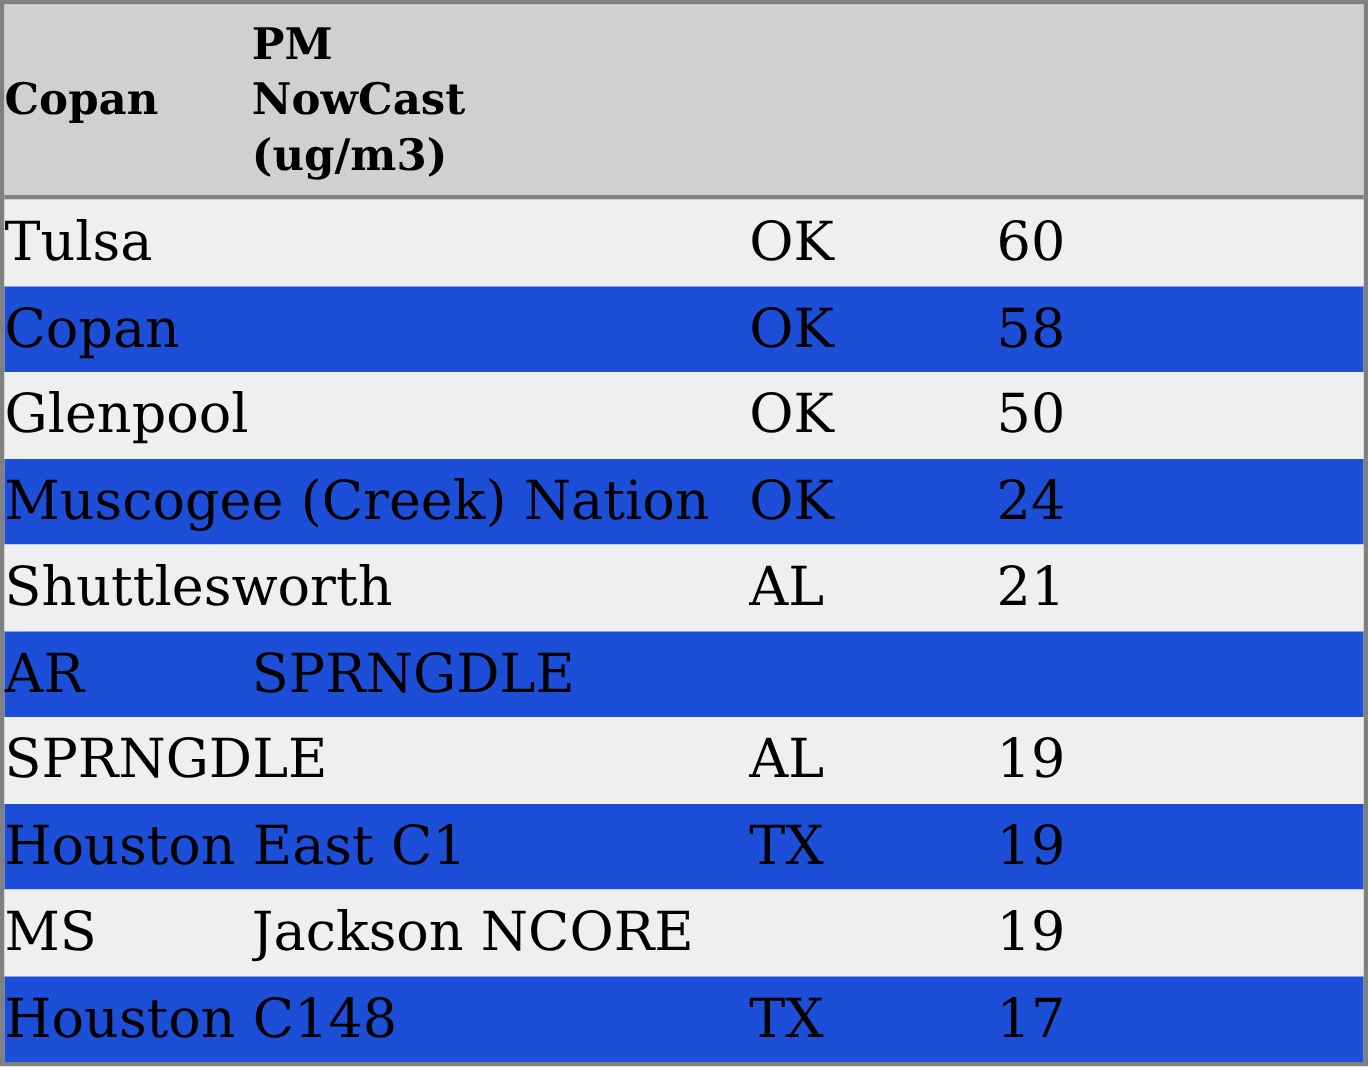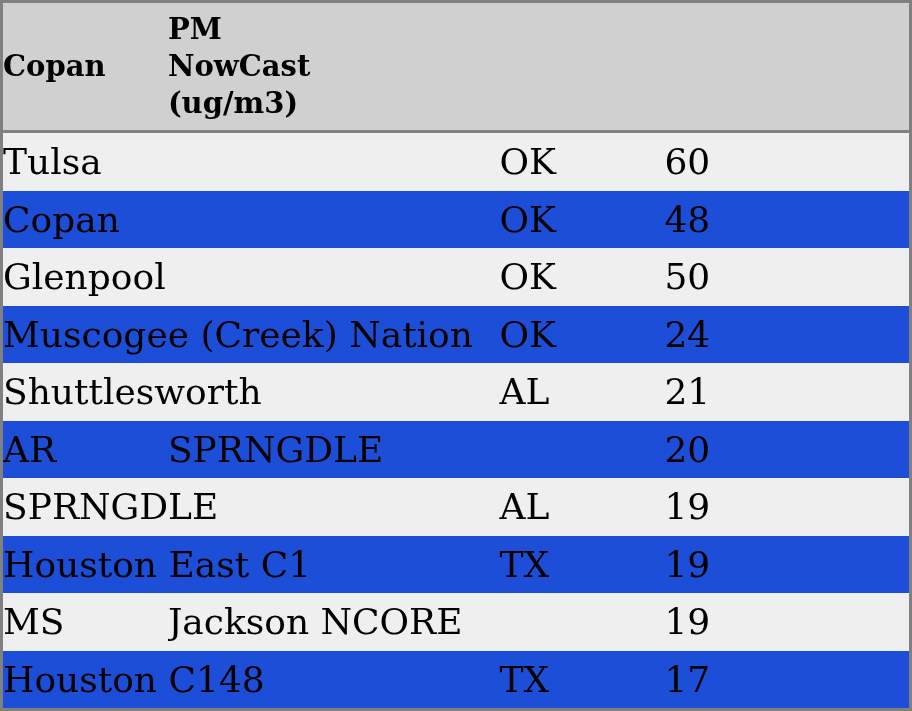--- a/index.html
+++ b/index.html
@@ -63,21 +63,21 @@
 
   <div class="row odd">
     <div class="cell c-site">Tulsa</div>
     <div class="cell c-state">OK</div>
     <div class="cell c-value">60</div>
   </div>
 
   <div class="row even">
     <div class="cell c-site">Copan</div>
     <div class="cell c-state">OK</div>
-    <div class="cell c-value">48</div>
+    <div class="cell c-value">58</div>
   </div>
 
   <div class="row odd">
     <div class="cell c-site">Glenpool</div>
     <div class="cell c-state">OK</div>
     <div class="cell c-value">50</div>
   </div>
 
   <div class="row even">
     <div class="cell c-site">Muscogee (Creek) Nation</div>
@@ -87,21 +87,20 @@
 
   <div class="row odd">
     <div class="cell c-site">Shuttlesworth</div>
     <div class="cell c-state">AL</div>
     <div class="cell c-value">21</div>
   </div>
 
   <div class="row even">
     <div class="cell c-state">AR</div>
     <div class="cell c-site">SPRNGDLE</div>
-    <div class="cell c-value">20</div>
   </div>
 
   <div class="row odd">
     <div class="cell c-site">SPRNGDLE</div>
     <div class="cell c-state">AL</div>
     <div class="cell c-value">19</div>
   </div>
 
   <div class="row even">
     <div class="cell c-site">Houston East C1</div>

